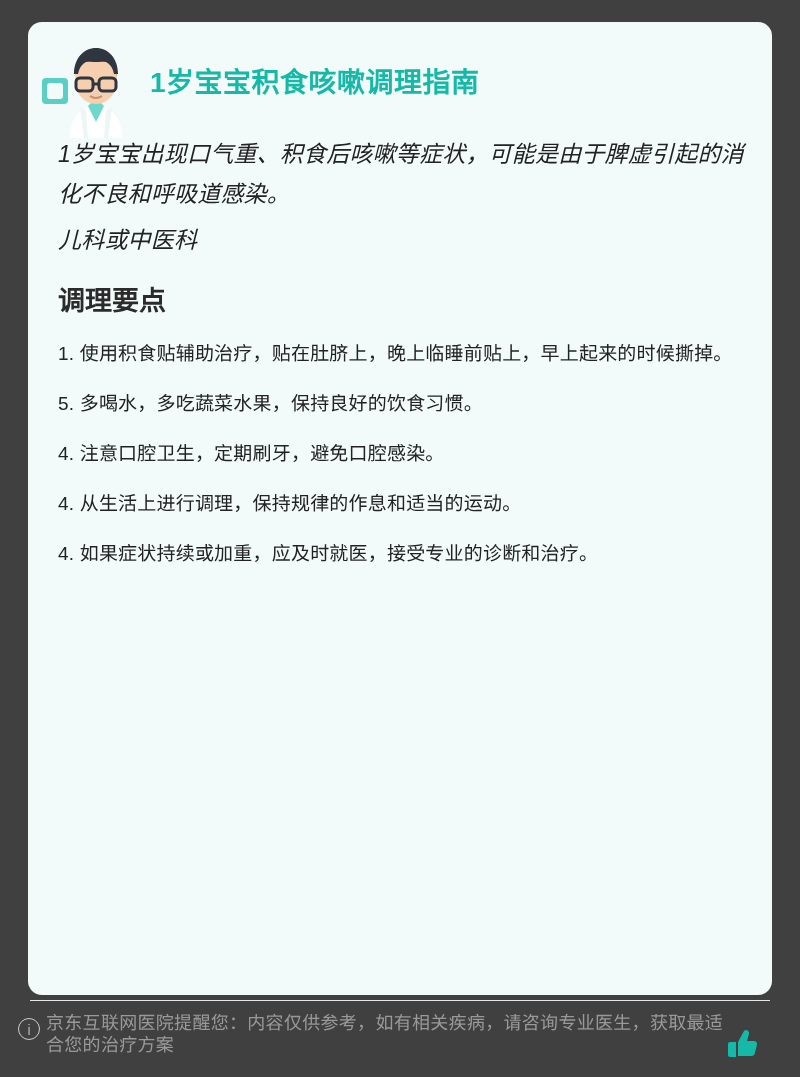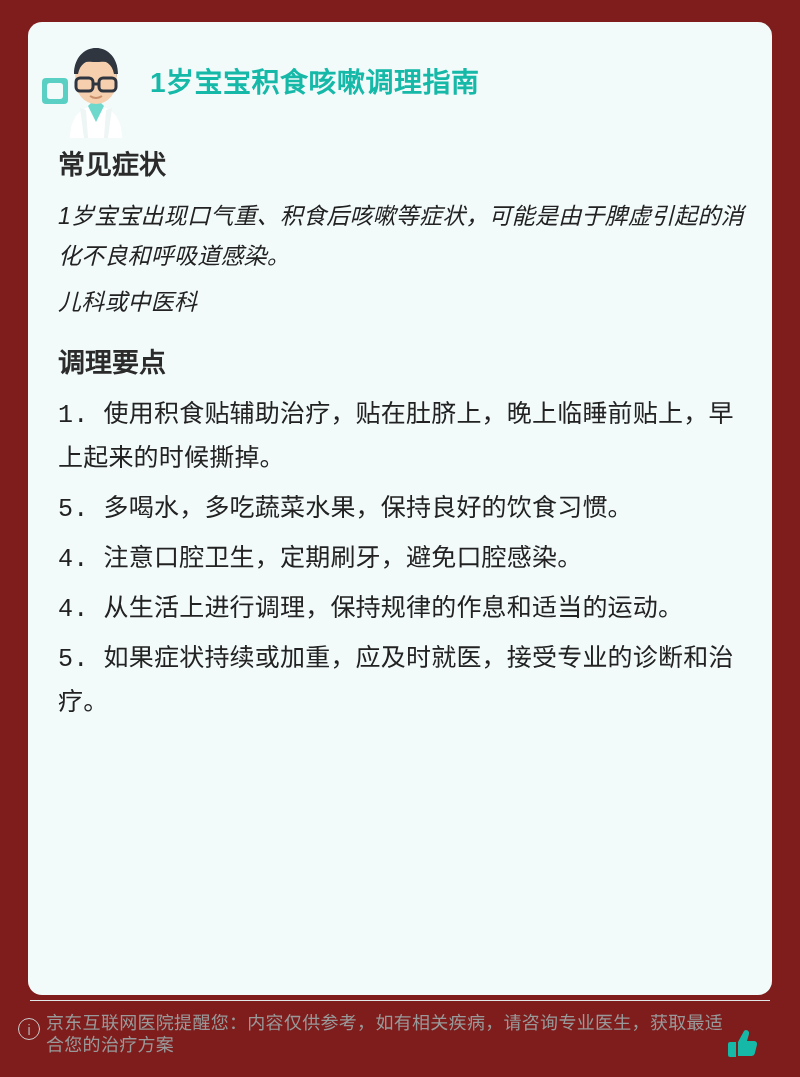--- a/index.html
+++ b/index.html
@@ -11,21 +11,21 @@
     height: 1077px;
     background: #ffffff;
     font-family: "Liberation Sans", "DejaVu Sans", sans-serif;
     -webkit-font-smoothing: antialiased;
   }
   .page {
     position: relative;
     width: 800px;
     height: 1077px;
     box-sizing: border-box;
-    background: #7f1d1d;
+    background: #404040;
     overflow: hidden;
   }
   .card {
     position: absolute;
     left: 28px;
     top: 22px;
     width: 744px;
     height: 973px;
     background: #f2fbfa;
     border-radius: 14px;
@@ -72,26 +72,25 @@
     line-height: 40px;
     letter-spacing: 0.2px;
     font-style: italic;
   }
   ol.steps {
     margin: 6px 0 0 0;
     padding: 0;
     list-style: none;
   }
   ol.steps li {
-    font-size: 25px;
+    font-size: 19px;
     color: #222222;
     line-height: 44px;
     margin-bottom: 6px;
     letter-spacing: 0.2px;
-    font-family: Liberation Mono, monospace;
   }
   .divider {
     position: absolute;
     left: 30px;
     top: 1000px;
     width: 740px;
     height: 1px;
     background: #e2e6e6;
   }
   .footer {
@@ -156,32 +155,31 @@
         <rect x="63" y="44" width="17" height="13" rx="4" fill="none" stroke="#2f3640" stroke-width="3"></rect>
         <line x1="57" y1="50" x2="63" y2="50" stroke="#2f3640" stroke-width="3"></line>
         <path d="M54 62 Q60 66 66 62" stroke="#c98f6a" stroke-width="2" fill="none"></path>
       </svg>
     </div>
 
     <div class="title">1岁宝宝积食咳嗽调理指南</div>
 
     <div class="content">
 
-      <h2 class="section-title">常见症状</h2>
       <p class="para">1岁宝宝出现口气重、积食后咳嗽等症状，可能是由于脾虚引起的消化不良和呼吸道感染。</p>
 
       <p class="para">儿科或中医科</p>
 
       <h2 class="section-title">调理要点</h2>
       <ol class="steps">
         <li>1. 使用积食贴辅助治疗，贴在肚脐上，晚上临睡前贴上，早上起来的时候撕掉。</li>
         <li>5. 多喝水，多吃蔬菜水果，保持良好的饮食习惯。</li>
         <li>4. 注意口腔卫生，定期刷牙，避免口腔感染。</li>
         <li>4. 从生活上进行调理，保持规律的作息和适当的运动。</li>
-        <li>5. 如果症状持续或加重，应及时就医，接受专业的诊断和治疗。</li>
+        <li>4. 如果症状持续或加重，应及时就医，接受专业的诊断和治疗。</li>
       </ol>
 
     </div>
   </div>
 
   <div class="divider"></div>
 
   <div class="footer">
     <div class="footer-icon">i</div>
     <div class="footer-text">京东互联网医院提醒您：内容仅供参考，如有相关疾病，请咨询专业医生，获取最适合您的治疗方案</div>

